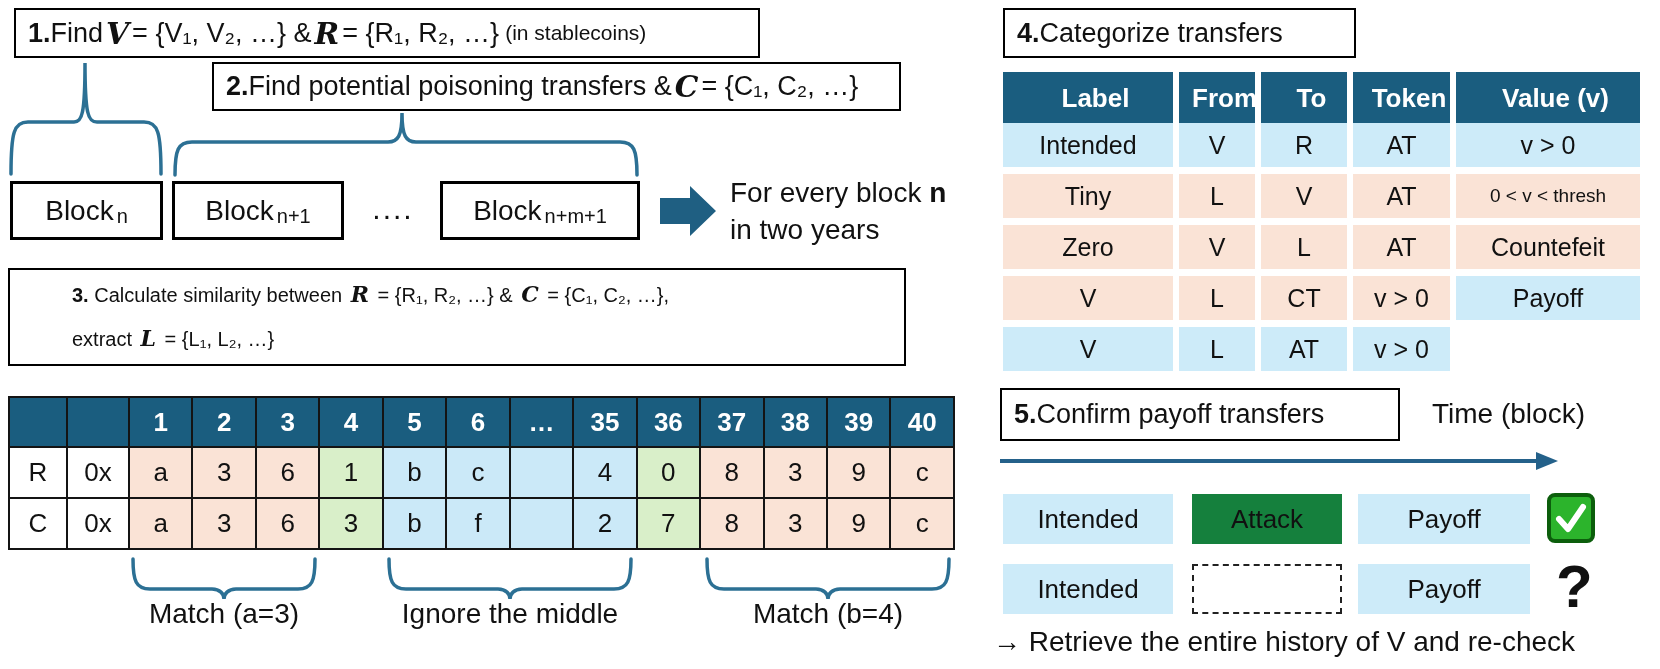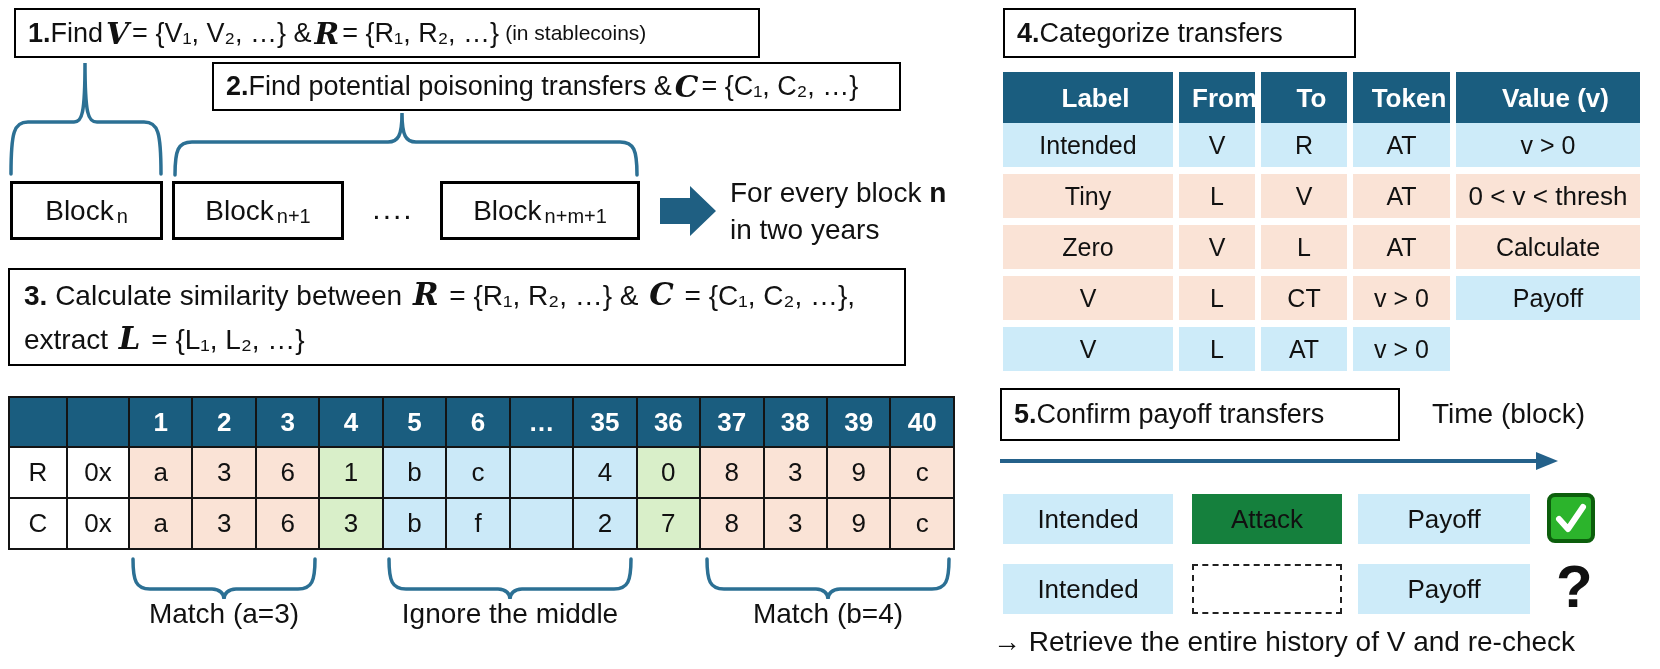--- a/index.html
+++ b/index.html
@@ -90,21 +90,21 @@
   <svg class="abs" style="left:660px;top:184px;" width="58" height="54" viewBox="0 0 58 54">
     <polygon points="0,14 30,14 30,2 56,27 30,52 30,40 0,40" fill="#1F5F82"></polygon>
   </svg>
 
   <div class="abs fe" style="left:730px;top:174px;width:250px;">
     <span>For every block </span><span class="bold">n</span><br>
     <span>in two years</span>
   </div>
 
   <div class="abs box" style="left:8px;top:268px;width:898px;height:98px;padding:6px 14px;white-space:normal;">
-    <div style="font-size:28px;line-height:43px;">
+    <div style="font-size:20px;line-height:43px;margin-left:48px;">
       <span class="bold">3.</span>
       <span> Calculate similarity between </span>
       <span class="scr">R</span>
       <span> = {R₁, R₂, …} &amp; </span>
       <span class="scr">C</span>
       <span> = {C₁, C₂, …},</span><br>
       <span>extract </span>
       <span class="scr">L</span>
       <span> = {L₁, L₂, …}</span>
     </div>
@@ -212,28 +212,28 @@
     <div class="c blue">Intended</div>
     <div class="c blue">V</div>
     <div class="c blue">R</div>
     <div class="c blue">AT</div>
     <div class="c blue">v &gt; 0</div>
 
     <div class="c peach">Tiny</div>
     <div class="c peach">L</div>
     <div class="c peach">V</div>
     <div class="c peach">AT</div>
-    <div class="c peach" style="font-size:26px;">0 &lt; v &lt; thresh</div>
+    <div class="c peach" style="font-size:19px;">0 &lt; v &lt; thresh</div>
 
     <div class="c peach">Zero</div>
     <div class="c peach">V</div>
     <div class="c peach">L</div>
     <div class="c peach">AT</div>
 
-    <div class="c peach">Calculate</div>
+    <div class="c peach">Countefeit</div>
     <div class="c peach">V</div>
     <div class="c peach">L</div>
     <div class="c peach">CT</div>
     <div class="c peach">v &gt; 0</div>
 
     <div class="c blue">Payoff</div>
     <div class="c blue">V</div>
     <div class="c blue">L</div>
     <div class="c blue">AT</div>
     <div class="c blue">v &gt; 0</div>

